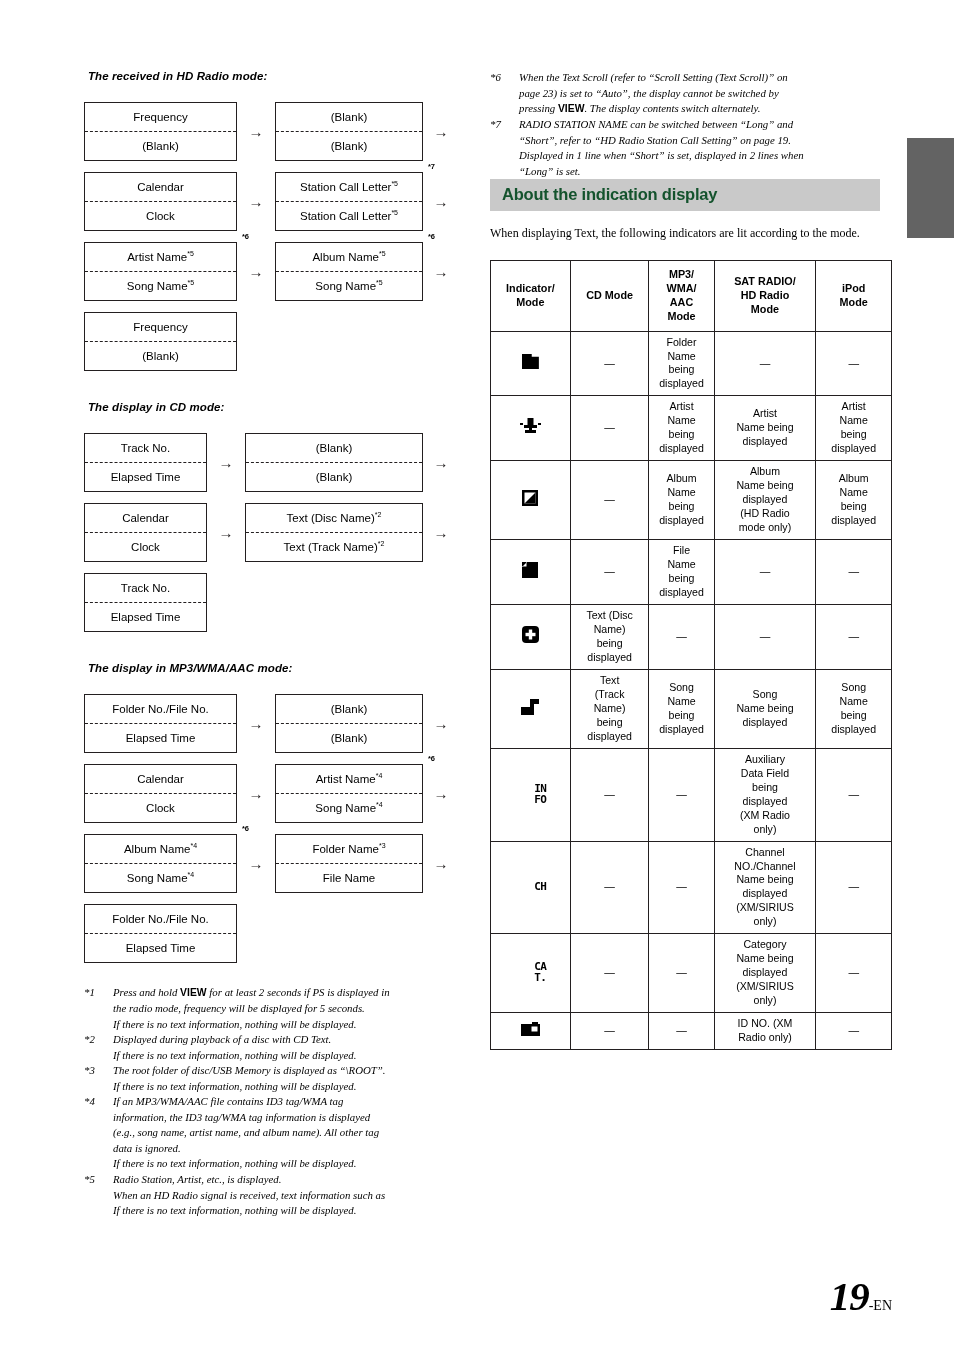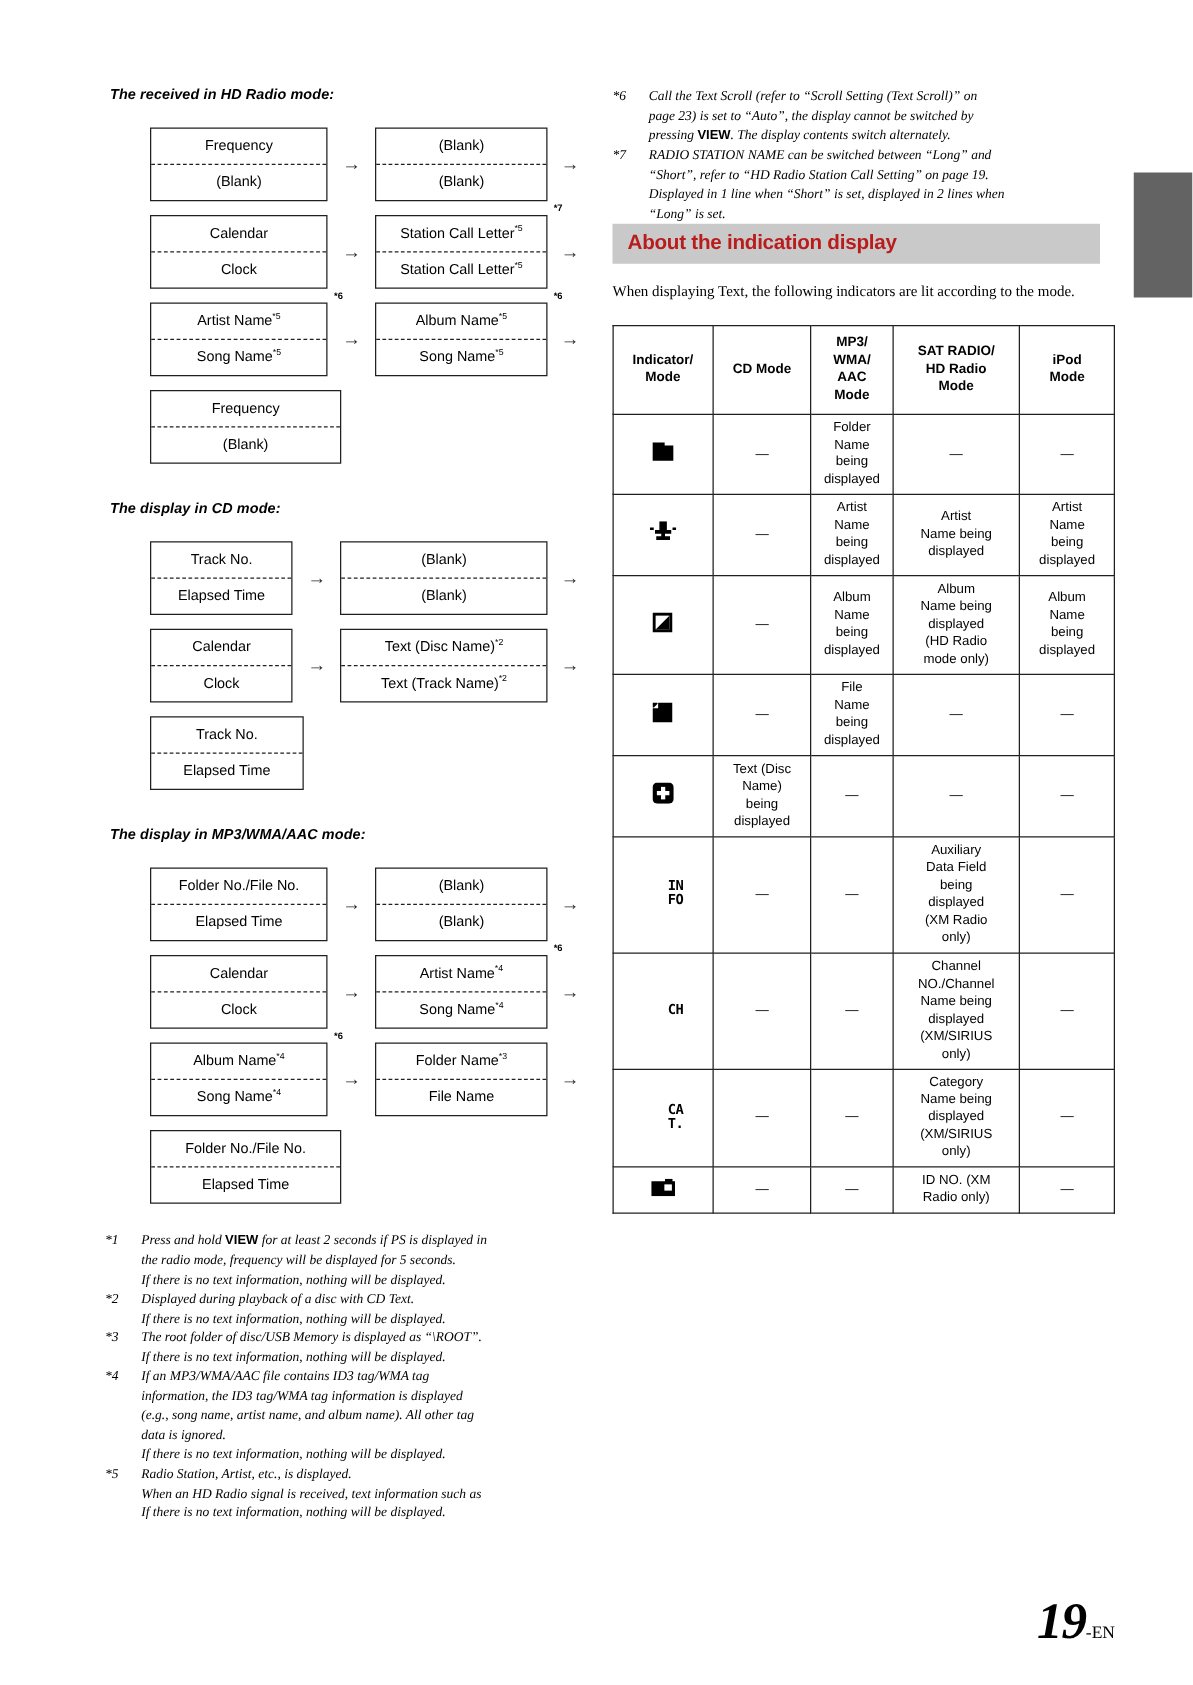--- a/index.html
+++ b/index.html
@@ -15,21 +15,21 @@
 
   
   .col-left{position:absolute;left:84px;top:70px;width:390px;}
   .col-right{position:absolute;left:490px;top:70px;width:402px;}
 
   
   .flow-title{
     font-weight:bold;font-style:italic;font-size:11.5px;letter-spacing:.1px;
     margin:0 0 20px 4px;
   }
-  .flow-grid{position:relative;margin-left:36px;}
+  .flow-grid{position:relative;}
   .flow-row{display:flex;align-items:center;margin-bottom:11px;}
   .boxwrap{position:relative;}
   .dbox{
     border:1px solid #231f20;background:#fff;
     box-sizing:border-box;
     display:flex;flex-direction:column;
   }
   .dbox .ln{
     text-align:center;font-size:11.5px;line-height:1;
     padding:9px 4px 8px;
@@ -48,21 +48,21 @@
   .fnlist{margin-top:6px;}
   .fn{display:flex;font-style:italic;font-size:10.8px;line-height:1.44;
       font-family:"Liberation Serif",serif;margin-bottom:0;}
   .fn-num{flex:0 0 29px;}
   .fn-body{flex:1;}
   .fn-body .l{display:block;}
   .bold-up{font-weight:bold;font-style:normal;font-family:"Liberation Sans",sans-serif;font-size:10.4px;}
 
   
   .sec-head{
-    background:#c9c9c9;color:#b91c1c;font-weight:bold;font-size:16.5px;
+    background:#c9c9c9;color:#14532d;font-weight:bold;font-size:16.5px;
     padding:6px 0 7px 12px;letter-spacing:-.2px;margin:0 12px 14px 0;
   }
   .sec-intro{
     font-family:"Liberation Serif",serif;font-size:12px;line-height:1.42;
     margin:0 0 18px 0;
   }
 
   
   table.ind{border-collapse:collapse;width:402px;table-layout:fixed;}
   table.ind th,table.ind td{
@@ -325,21 +325,21 @@
           </span>
         </div>
       </div>
   </div>
 
   <div class="col-right">
     <div class="fnlist" id="right-footnotes" style="margin-top:0">
         <div class="fn">
           <span class="fn-num">*6</span>
           <span class="fn-body">
-            <span class="l">Call the Text Scroll (refer to “Scroll Setting (Text Scroll)” on</span>
+            <span class="l">When the Text Scroll (refer to “Scroll Setting (Text Scroll)” on</span>
             <span class="l">page 23) is set to “Auto”, the display cannot be switched by</span>
             <span class="l">pressing <span class="bold-up">VIEW</span>. The display contents switch alternately.</span>
           </span>
         </div>
         <div class="fn">
           <span class="fn-num">*7</span>
           <span class="fn-body">
             <span class="l">RADIO STATION NAME can be switched between “Long” and</span>
             <span class="l">“Short”, refer to “HD Radio Station Call Setting” on page 19.</span>
             <span class="l">Displayed in 1 line when “Short” is set, displayed in 2 lines when</span>
@@ -418,20 +418,29 @@
                   <rect x="0" y="0" width="17" height="17" rx="4" fill="#000"></rect>
                   <rect x="6.8" y="3.5" width="3.4" height="10" fill="#fff"></rect>
                   <rect x="3.5" y="6.8" width="10" height="3.4" fill="#fff"></rect>
                 </svg></span></td>
             <td class="l">Text (Disc<br>Name)<br>being<br>displayed</td>
             <td class="dash">—</td>
             <td class="dash">—</td>
             <td class="dash">—</td>
           </tr>
           <tr>
+            <td class="icon"><span class="gl"><svg width="18" height="16" viewBox="0 0 18 16">
+                  <polygon points="0,8 9,8 9,0 18,0 18,5 13,5 13,16 0,16" fill="#000"></polygon>
+                </svg></span></td>
+            <td class="l">Text<br>(Track<br>Name)<br>being<br>displayed</td>
+            <td class="l">Song<br>Name<br>being<br>displayed</td>
+            <td class="l">Song<br>Name being<br>displayed</td>
+            <td class="c">Song<br>Name<br>being<br>displayed</td>
+          </tr>
+          <tr>
             <td class="icon"><span class="lcd"><span class="r">IN</span><span class="r">FO</span></span></td>
             <td class="dash">—</td>
             <td class="dash">—</td>
             <td class="l">Auxiliary<br>Data Field<br>being<br>displayed<br>(XM Radio<br>only)</td>
             <td class="dash">—</td>
           </tr>
           <tr>
             <td class="icon"><span class="lcd"><span class="r">CH</span></span></td>
             <td class="dash">—</td>
             <td class="dash">—</td>

